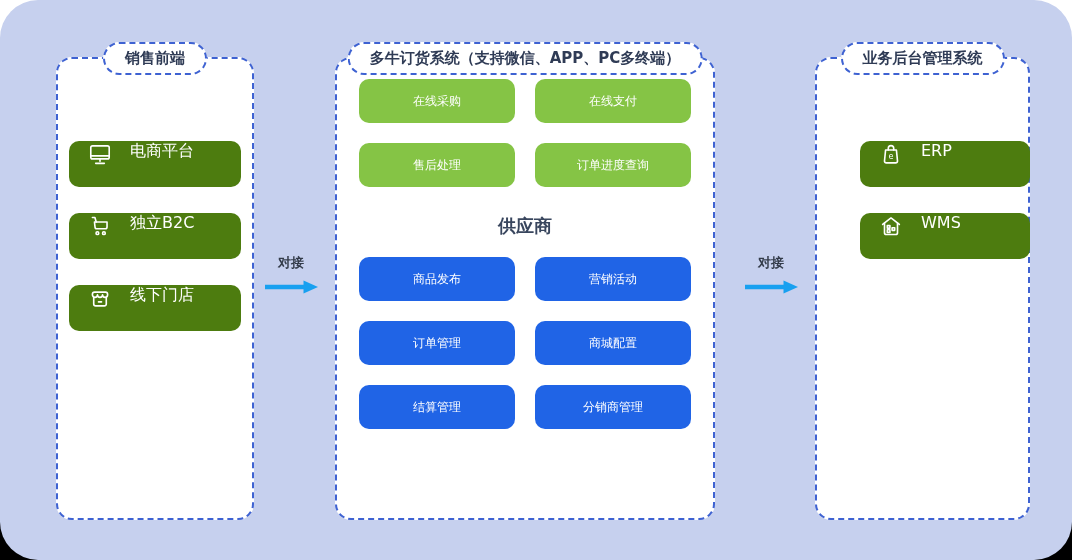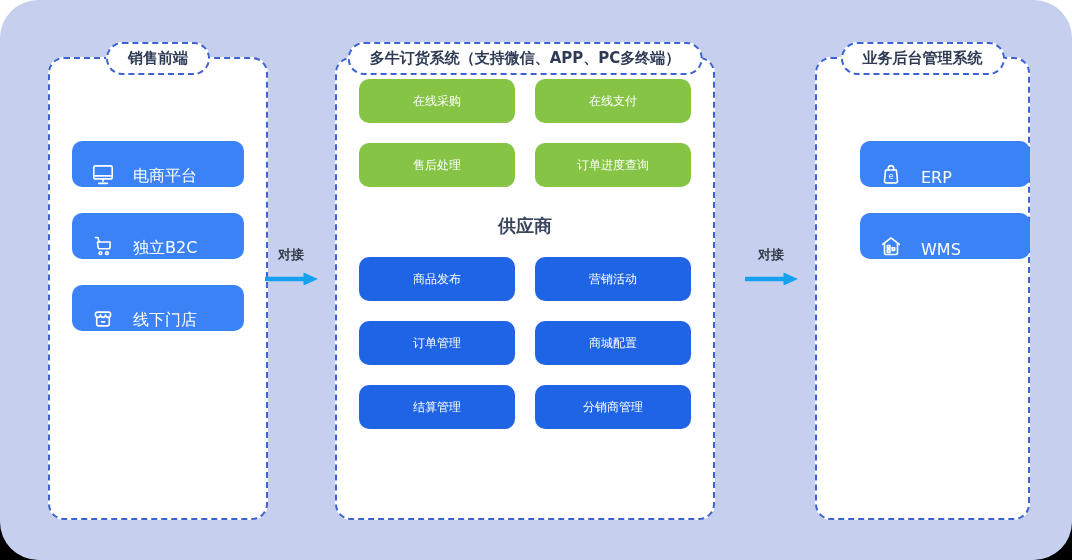--- a/index.html
+++ b/index.html
@@ -15,21 +15,21 @@
     border-radius: 38px;
   }
   .panel {
     position: absolute;
     top: 57px;
     height: 463px;
     background: #ffffff;
     border: 2px dashed #3e62d2;
     border-radius: 16px;
   }
-  .panel-left   { left: 48px;  width: 220px; }
+  .panel-left   { left: 56px;  width: 198px; }
   .panel-middle { left: 335px; width: 380px; }
   .panel-right  { left: 815px; width: 215px; padding-left: 45px; }
   .pill {
     position: absolute;
     top: -17px; left: 50%;
     transform: translateX(-50%);
     background: #ffffff;
     border: 2px dashed #3e62d2;
     border-radius: 17px;
     height: 33px;
@@ -44,24 +44,24 @@
   .item-list {
     padding-top: 82px;
     display: flex;
     flex-direction: column;
     align-items: center;
     gap: 26px;
   }
   .chip {
     width: 172px; height: 46px;
     border-radius: 10px;
-    background: #3b82f6;
+    background: #4d7c0f;
     color: #ffffff;
     display: flex;
-    align-items: flex-end;
+    align-items: flex-start;
     padding-left: 18px;
     gap: 17px;
     font-size: 16px;
   }
   .panel-right .chip { width: 170px; }
   .chip .icon { width: 26px; height: 26px; display: inline-flex; flex: none; }
   .chip .icon svg { width: 26px; height: 26px; }
   .section-heading {
     margin-top: 38px;
     text-align: center;
@@ -83,21 +83,21 @@
     align-items: center;
     justify-content: center;
     color: #ffffff;
     font-size: 12px;
   }
   .grid-btn.green { background: #85c445; }
   .grid-btn.blue  { background: #2064e6; }
   .connector {
     position: absolute;
     width: 58px;
-    top: 246px;
+    top: 254px;
     text-align: center;
   }
   .connector-left  { left: 262px; }
   .connector-right { left: 742px; }
   .connector .label {
     display: block;
     font-size: 13px;
     font-weight: 700;
     color: #333b49;
     margin-bottom: 7px;

